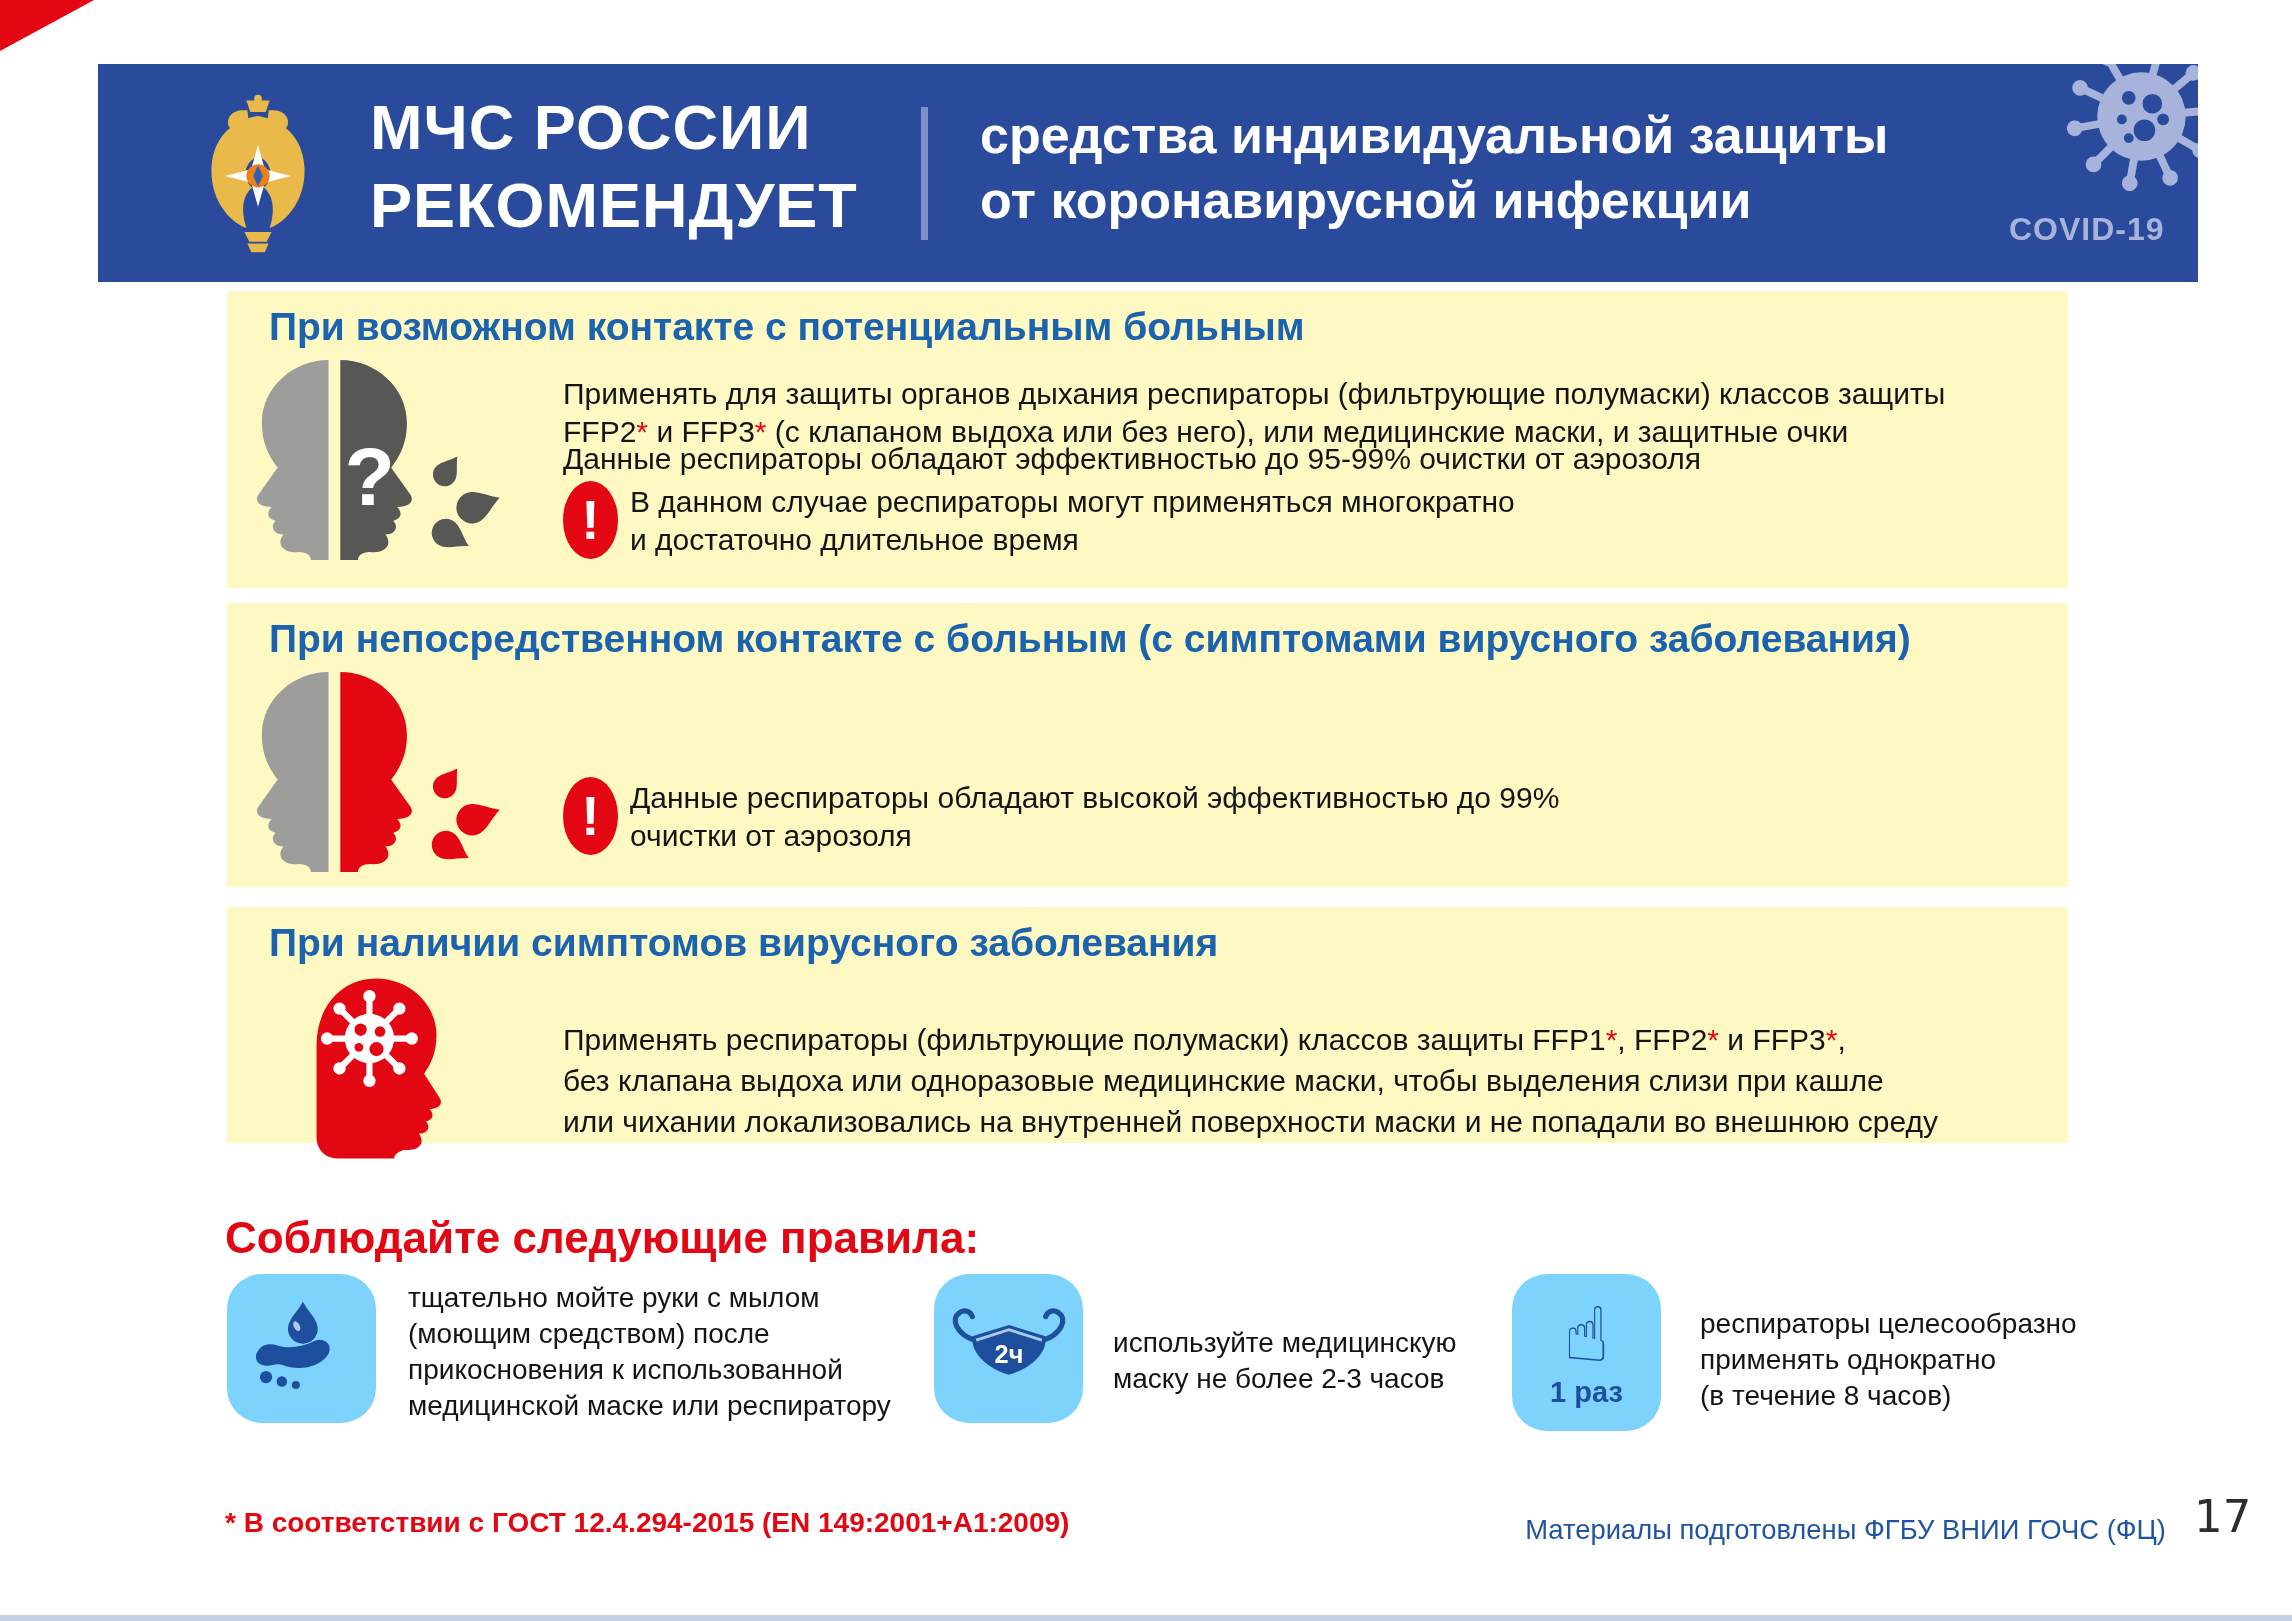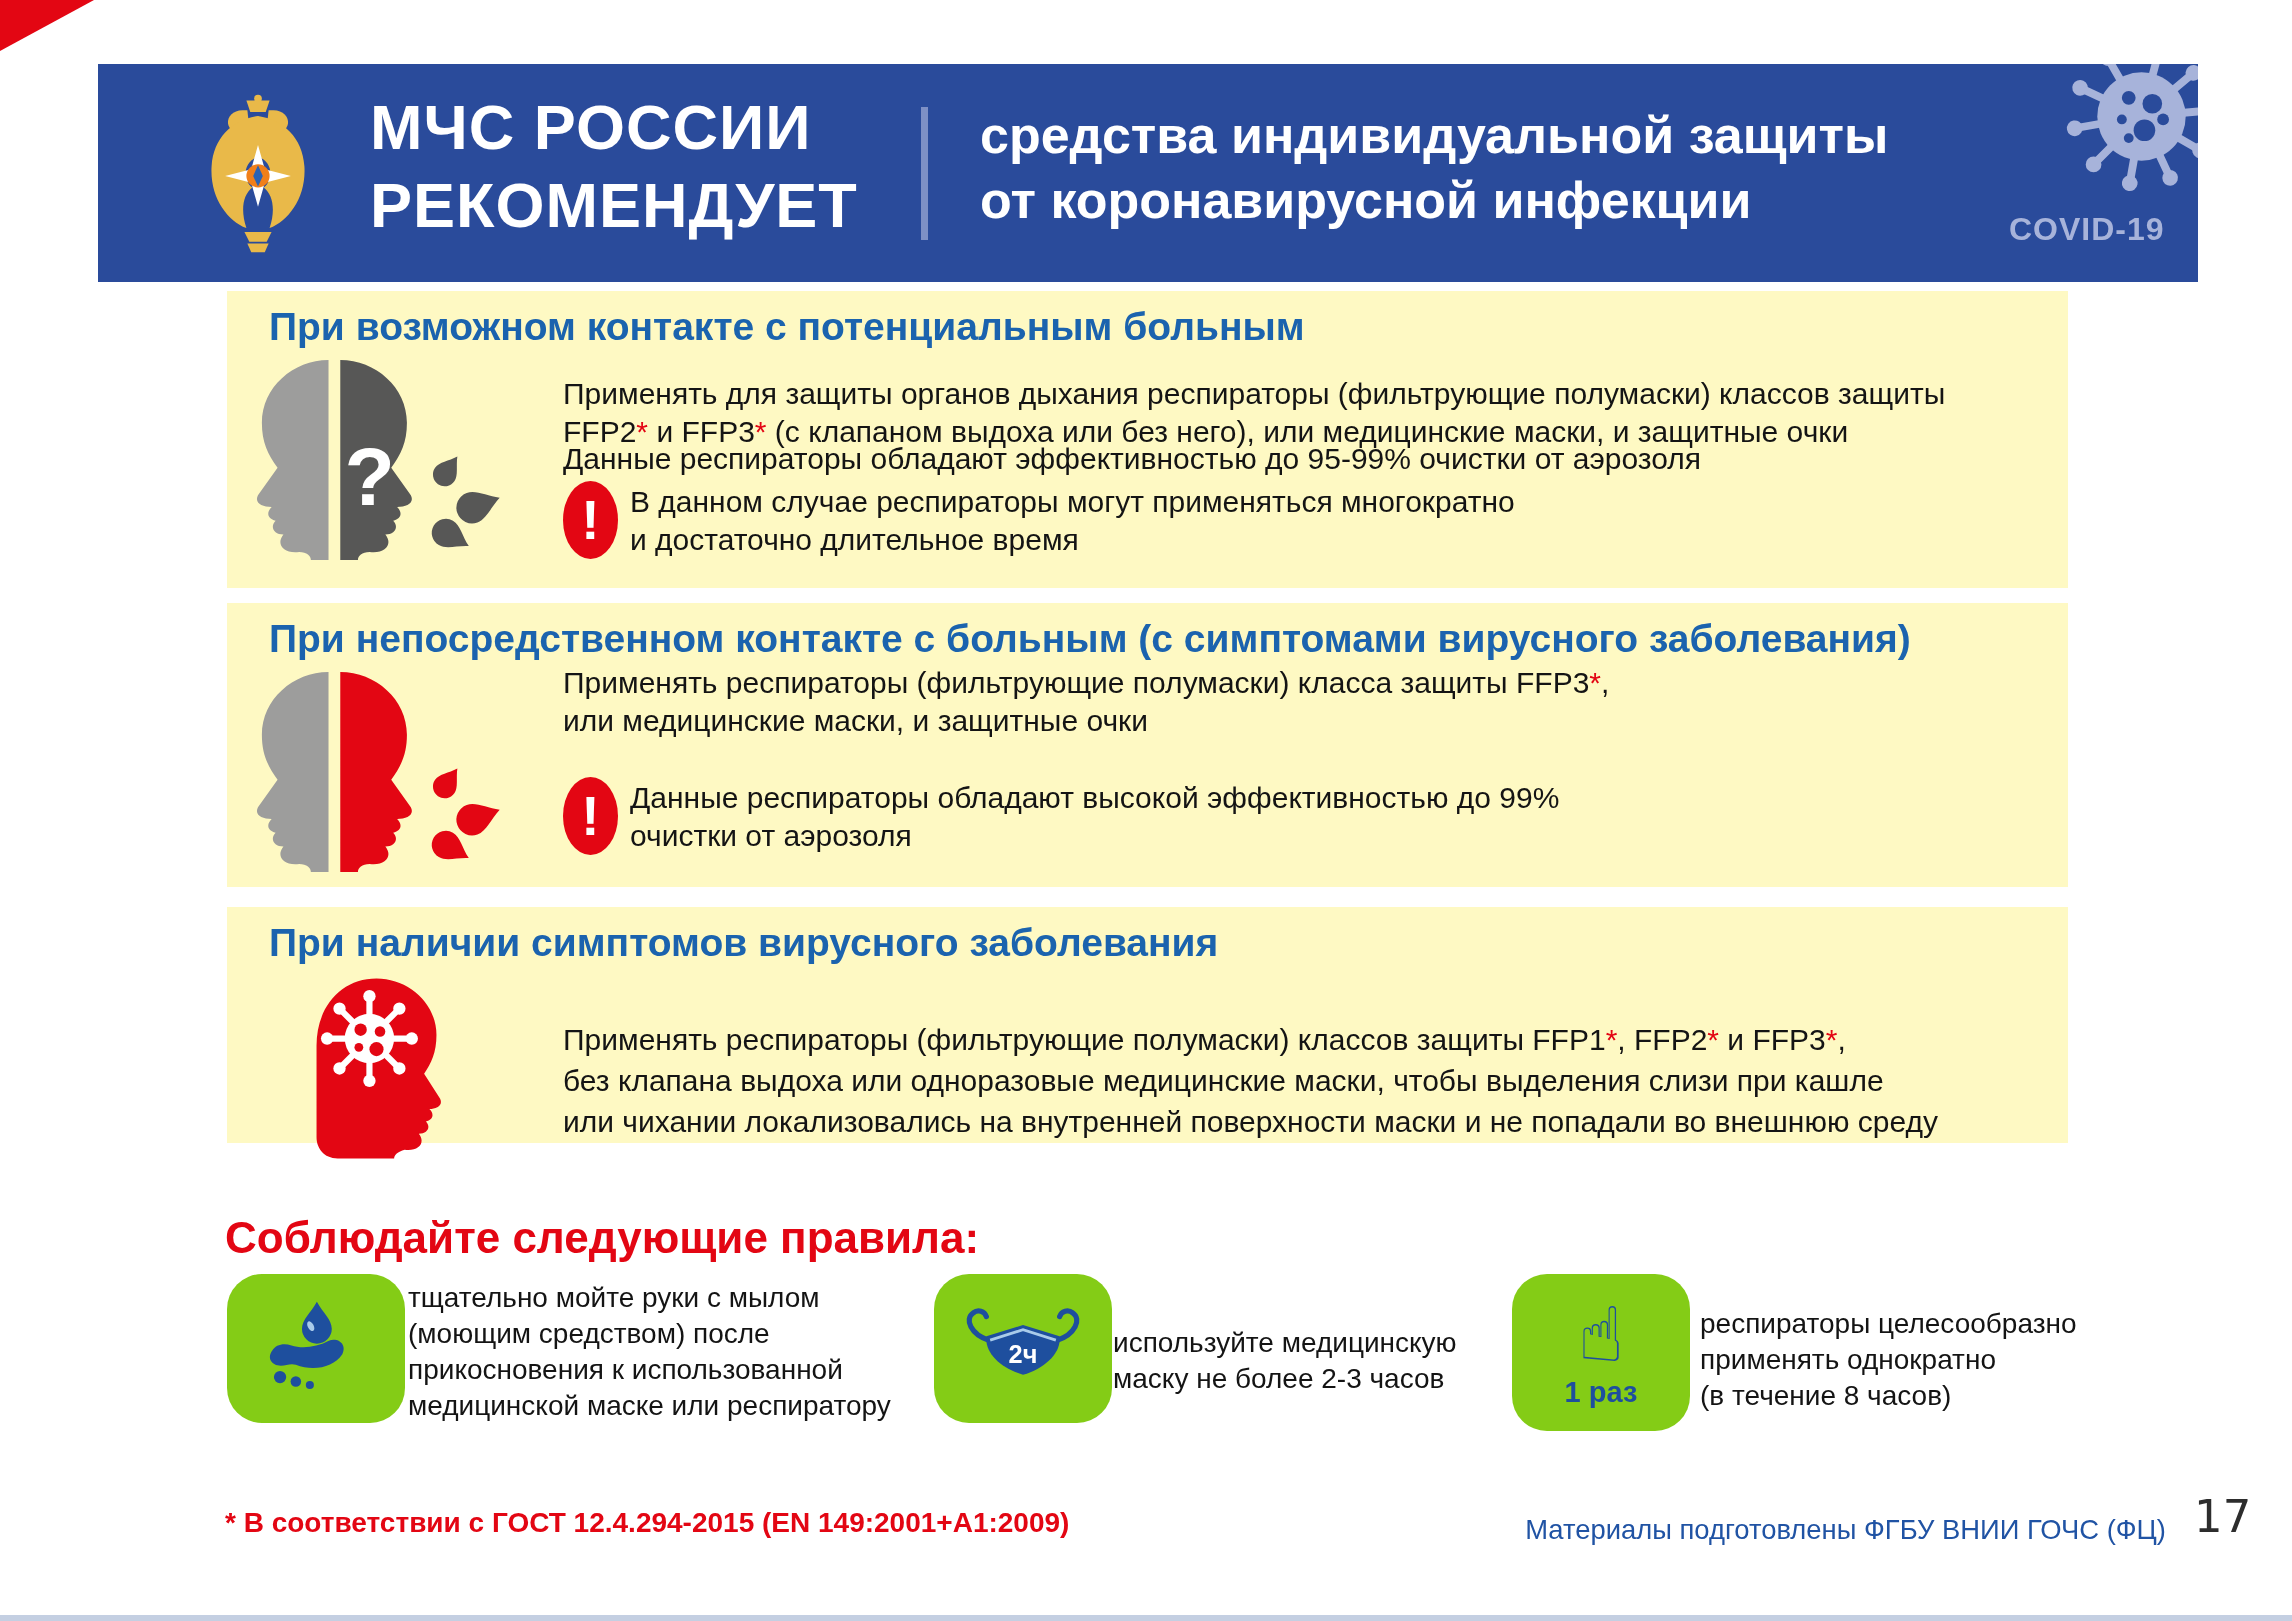--- a/index.html
+++ b/index.html
@@ -33,21 +33,21 @@
   .warn{display:flex;align-items:flex-start;}
   .warn-badge{flex:0 0 auto;width:55px;height:78px;background:#E30613;border-radius:50%;
     display:flex;align-items:center;justify-content:center;color:#fff;font-size:55px;font-weight:bold;}
   .warn-text{margin-left:12px;padding-top:2px;font-size:30px;line-height:38px;color:#141414;white-space:pre-line;}
 
   .headicon-split{left:29px;top:57px;width:294px;height:220px;}
   .headicon-red{left:67px;top:61px;width:165px;height:194px;}
 
   
   .rules-heading{left:225px;top:1213px;font-size:44px;font-weight:bold;color:#E30613;white-space:nowrap;}
-  .tile{width:178px;height:149px;background:#84cc16;border-radius:35px;display:flex;flex-direction:column;align-items:center;justify-content:center;}
+  .tile{width:149px;height:149px;background:#7dd3fc;border-radius:35px;display:flex;flex-direction:column;align-items:center;justify-content:center;}
   #tile1{left:227px;top:1274px;}
   #tile2{left:934px;top:1274px;}
   #tile3{left:1512px;top:1274px;height:157px;}
   .rule-text{font-size:28px;line-height:36px;color:#141414;white-space:pre-line;}
   #ruletext1{left:408px;top:1280px;}
   #ruletext2{left:1113px;top:1325px;}
   #ruletext3{left:1700px;top:1306px;}
   .finger-glyph{font-family:"DejaVu Sans",sans-serif;font-size:76px;line-height:78px;color:#1E4F9E;}
   .usage-badge{font-size:29px;font-weight:bold;color:#1E4F9E;margin-top:2px;}
 
@@ -183,21 +183,20 @@
     <g transform="translate(3,0)">
       <path fill="#E30613" d="M40,6 C58,6 74,20 74,38 C74,48 71,54 66,61 L76,75 C78,79 74,81 69,81 C72,84 71,87 67,88 C70,91 68,95 63,95 C67,100 63,105 55,104 C51,104 49,106 49,108 L40,108 Z"></path>
     </g>
     <g fill="#E30613">
       <path transform="translate(98,62) rotate(35) scale(0.75)" d="M0,-11 C3,-5 8,-1 8,4 A8,8 0 1 1 -8,4 C-8,-1 -3,-5 0,-11 Z"></path>
       <path transform="translate(114,80) rotate(70)" d="M0,-11 C3,-5 8,-1 8,4 A8,8 0 1 1 -8,4 C-8,-1 -3,-5 0,-11 Z"></path>
       <path transform="translate(100,96) rotate(120) scale(0.9)" d="M0,-11 C3,-5 8,-1 8,4 A8,8 0 1 1 -8,4 C-8,-1 -3,-5 0,-11 Z"></path>
     </g>
   </svg>
 
-  <div class="abs body-text" style="left:336px;top:61px;"><span>Применять респираторы (фильтрующие полумаски) класса защиты FFP3</span><span class="red">*</span><span>,</span><br><span>или медицинские маски, и защитные очки</span></div>
 
   <div class="abs warn" style="left:336px;top:174px;">
     <div class="warn-badge">!</div>
     <div class="warn-text">Данные респираторы обладают высокой эффективностью до 99%
 очистки от аэрозоля</div>
   </div>
 </div>
 
 <div id="panel3" class="abs panel">
   <div class="abs sec-title">При наличии симптомов вирусного заболевания</div>

